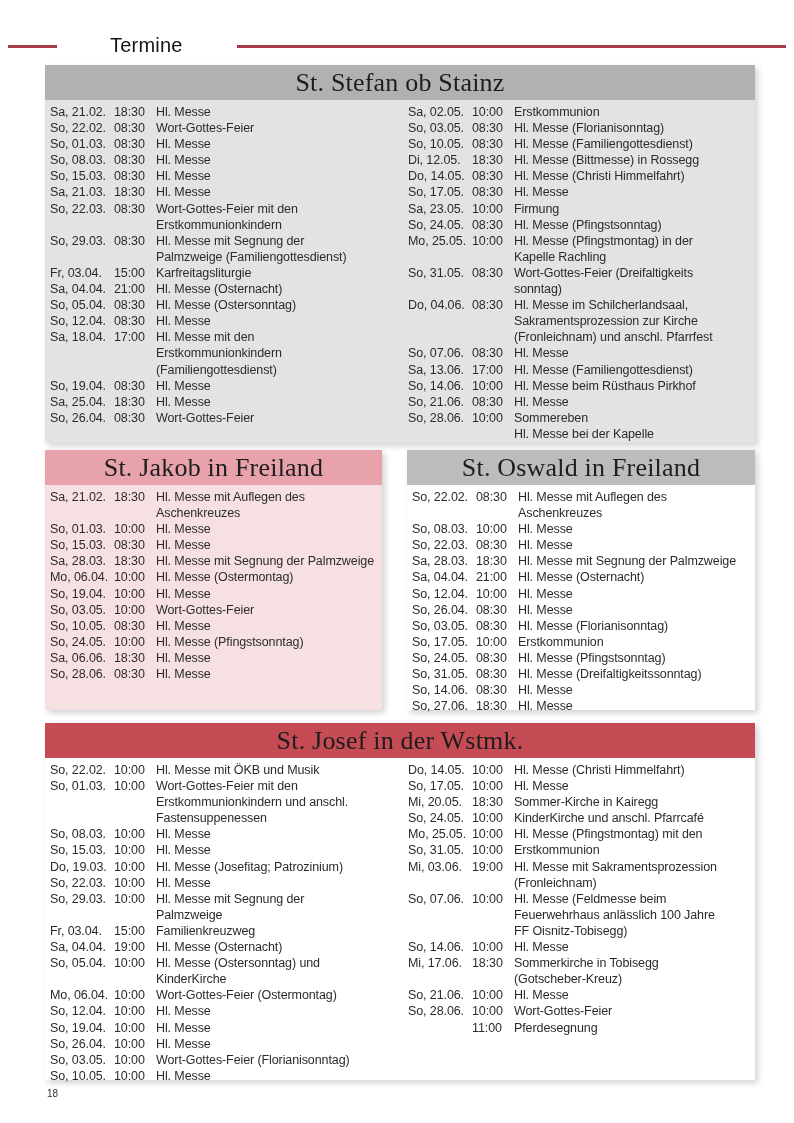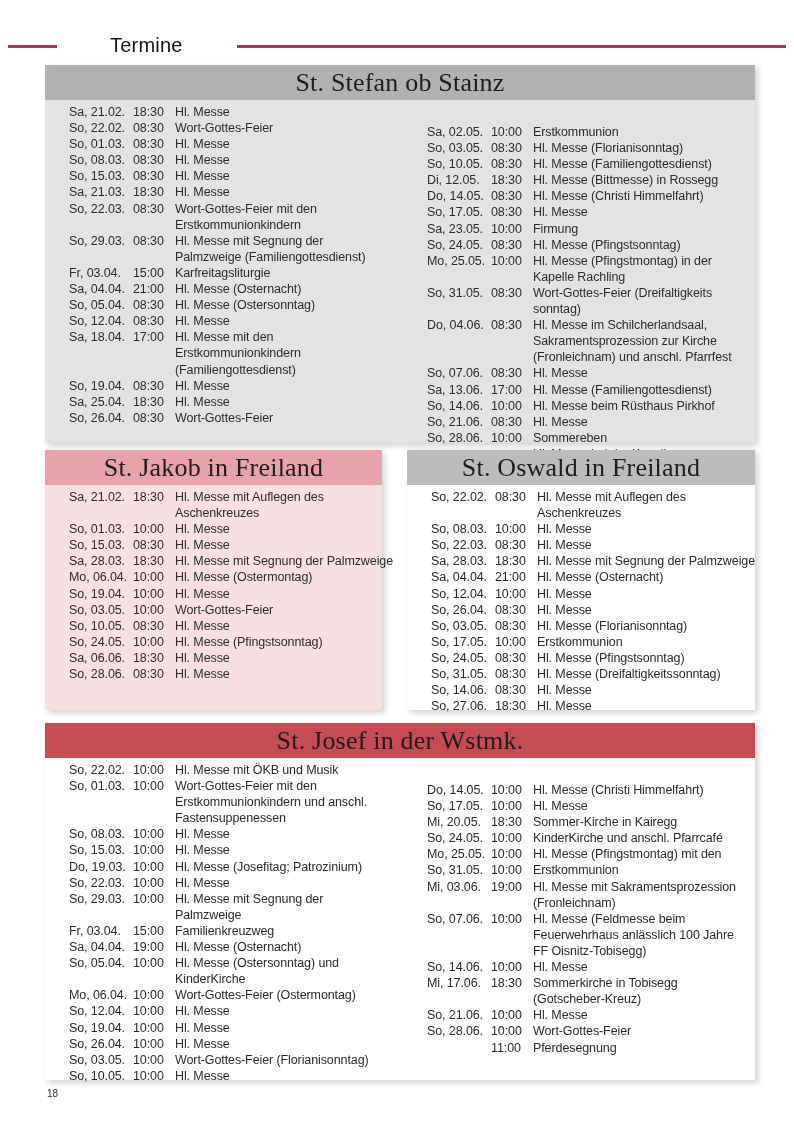--- a/index.html
+++ b/index.html
@@ -32,26 +32,26 @@
   #card-jakob  .card-header{ background:var(--jakob-header,#e8a2ac); }
   #card-jakob  .card-body  { background:var(--jakob-body,#f7e0e2); }
   #card-oswald .card-header{ background:var(--oswald-header,#bcbcbe); }
   #card-oswald .card-body  { background:var(--oswald-body,#ffffff); }
   #card-josef  .card-header{ background:var(--josef-header,#c54b55); }
   #card-josef  .card-body  { background:var(--josef-body,#ffffff); }
 
   .card-body{
     height:calc(100% - 35px);
     display:flex;
-    padding:4px 6px 0 24px;
+    padding:4px 6px 0 5px;
     font-size:12.5px; line-height:16.1px; letter-spacing:-0.1px;
   }
   .col{ flex:1 1 auto; min-width:0; }
   .two-col .col-1{ flex:0 0 352px; }
-  .two-col .col-2{ flex:1 1 auto; padding-left:6px;margin-top:20px; }
+  .two-col .col-2{ flex:1 1 auto; padding-left:6px; }
 
   .row{ display:flex; align-items:flex-start; }
   .row .day { flex:0 0 64px; white-space:nowrap; }
   .row .time{ flex:0 0 42px; white-space:nowrap; }
   .row .desc{ flex:1 1 auto; }
   .row .desc div{ white-space:nowrap; }
 
   .page-number{ position:absolute; left:47px; top:1088px; font-size:10px; color:#333; }
 </style>
 </head>

